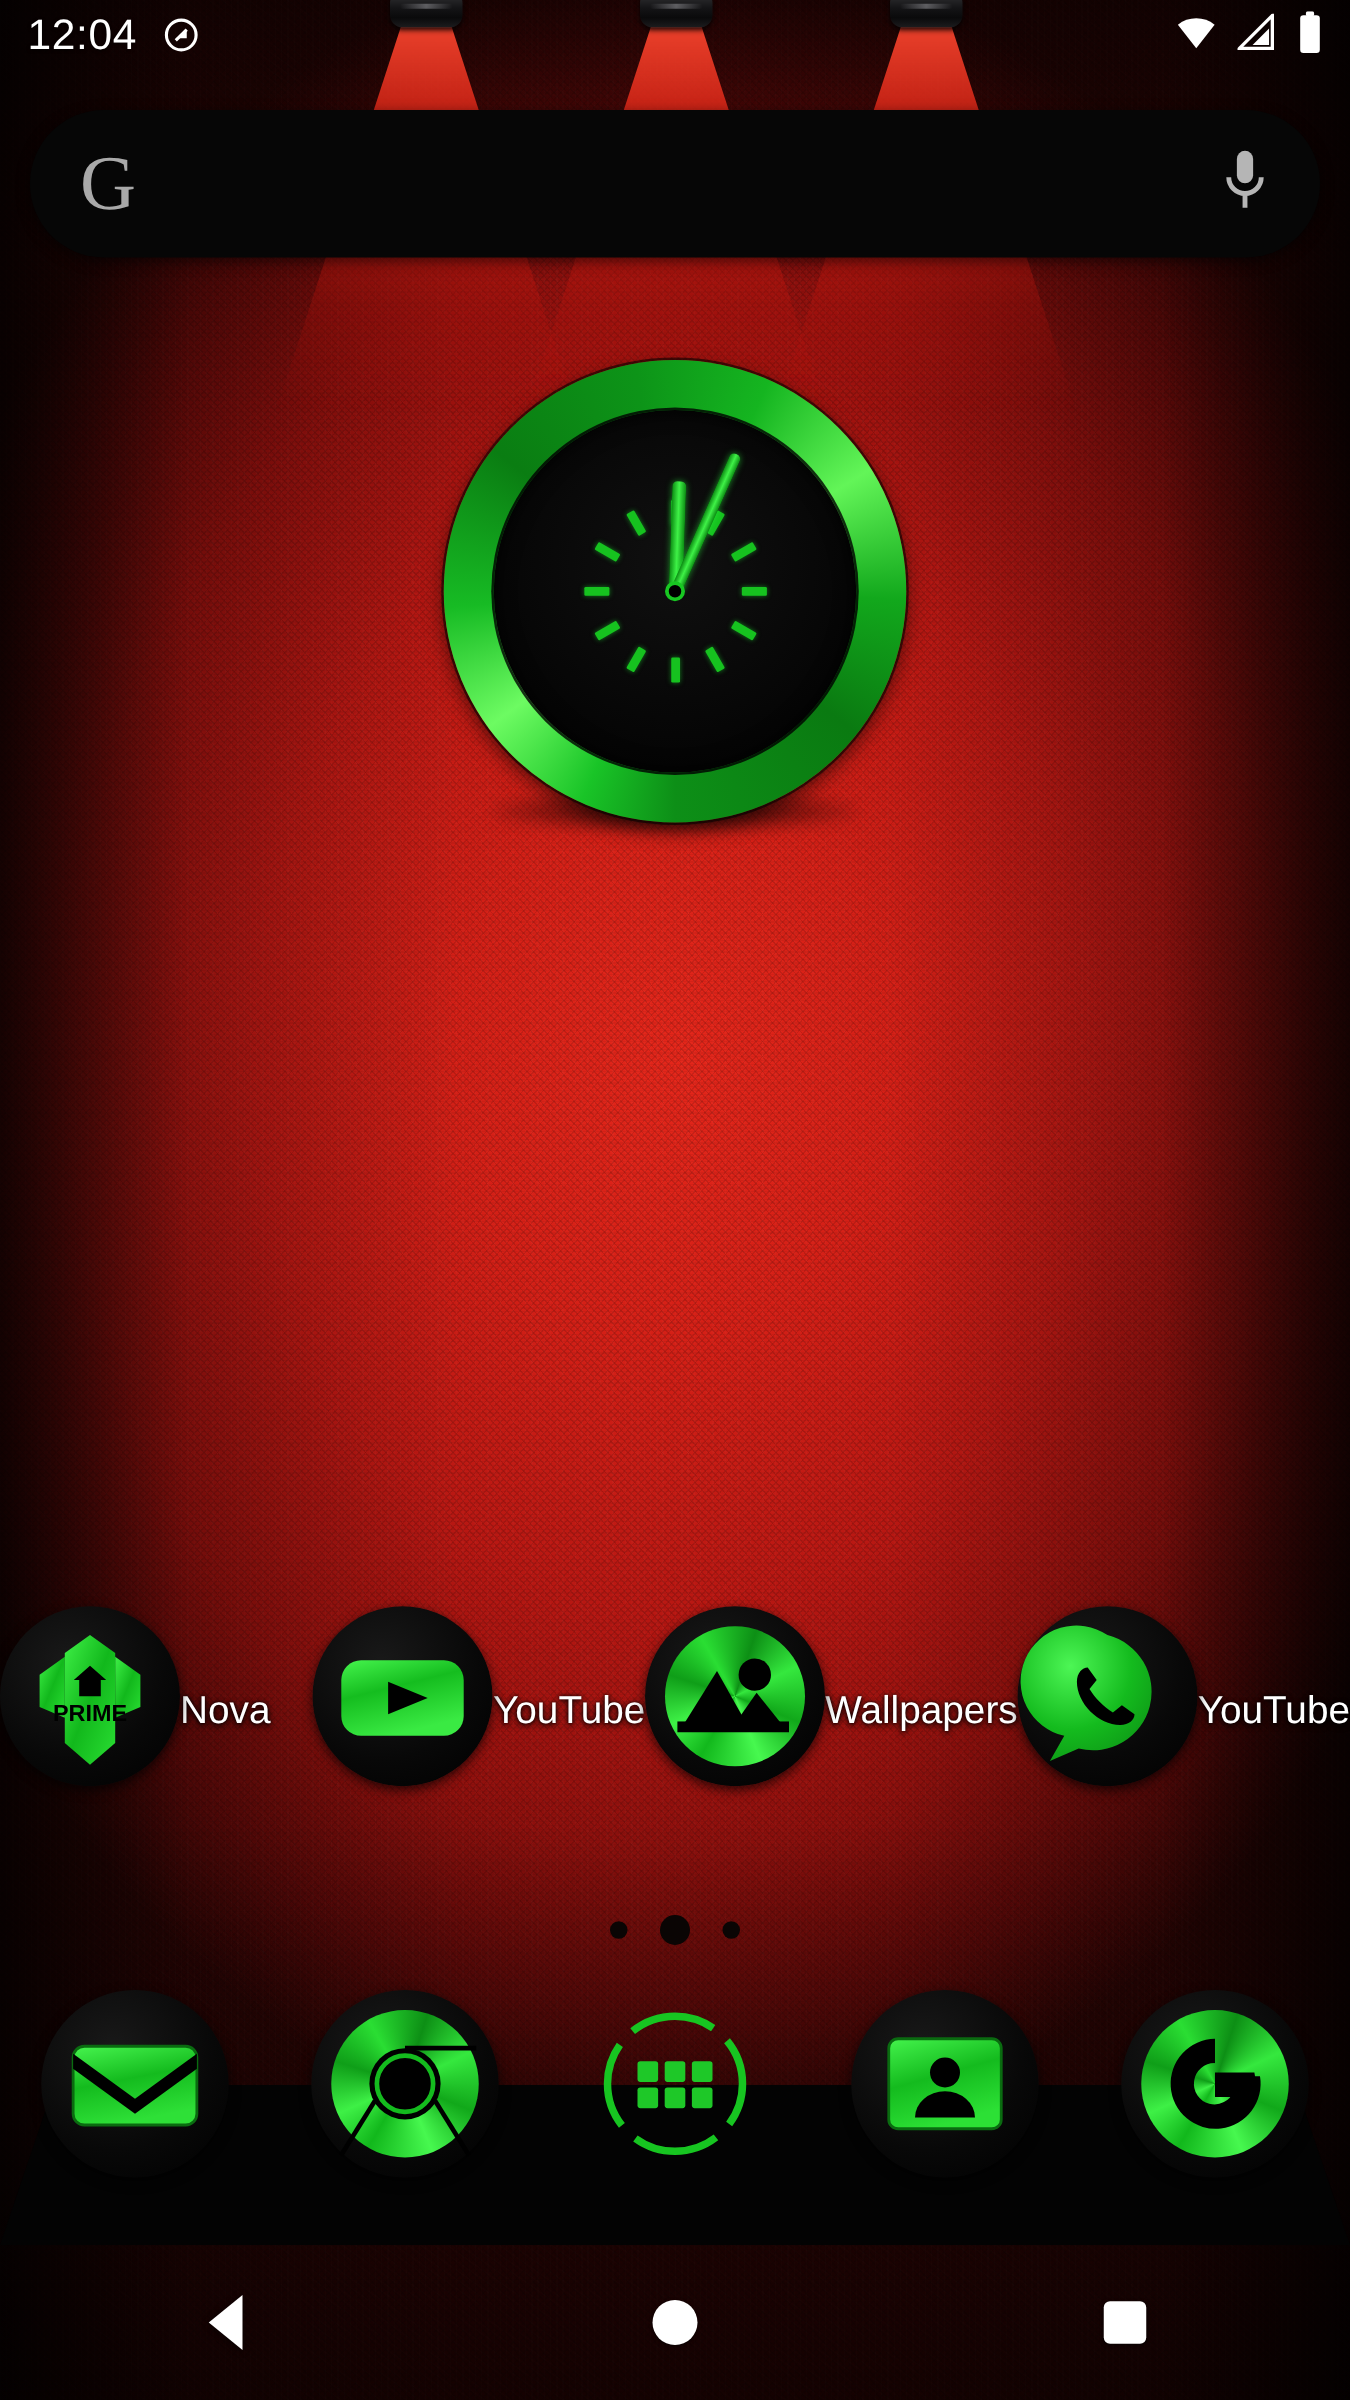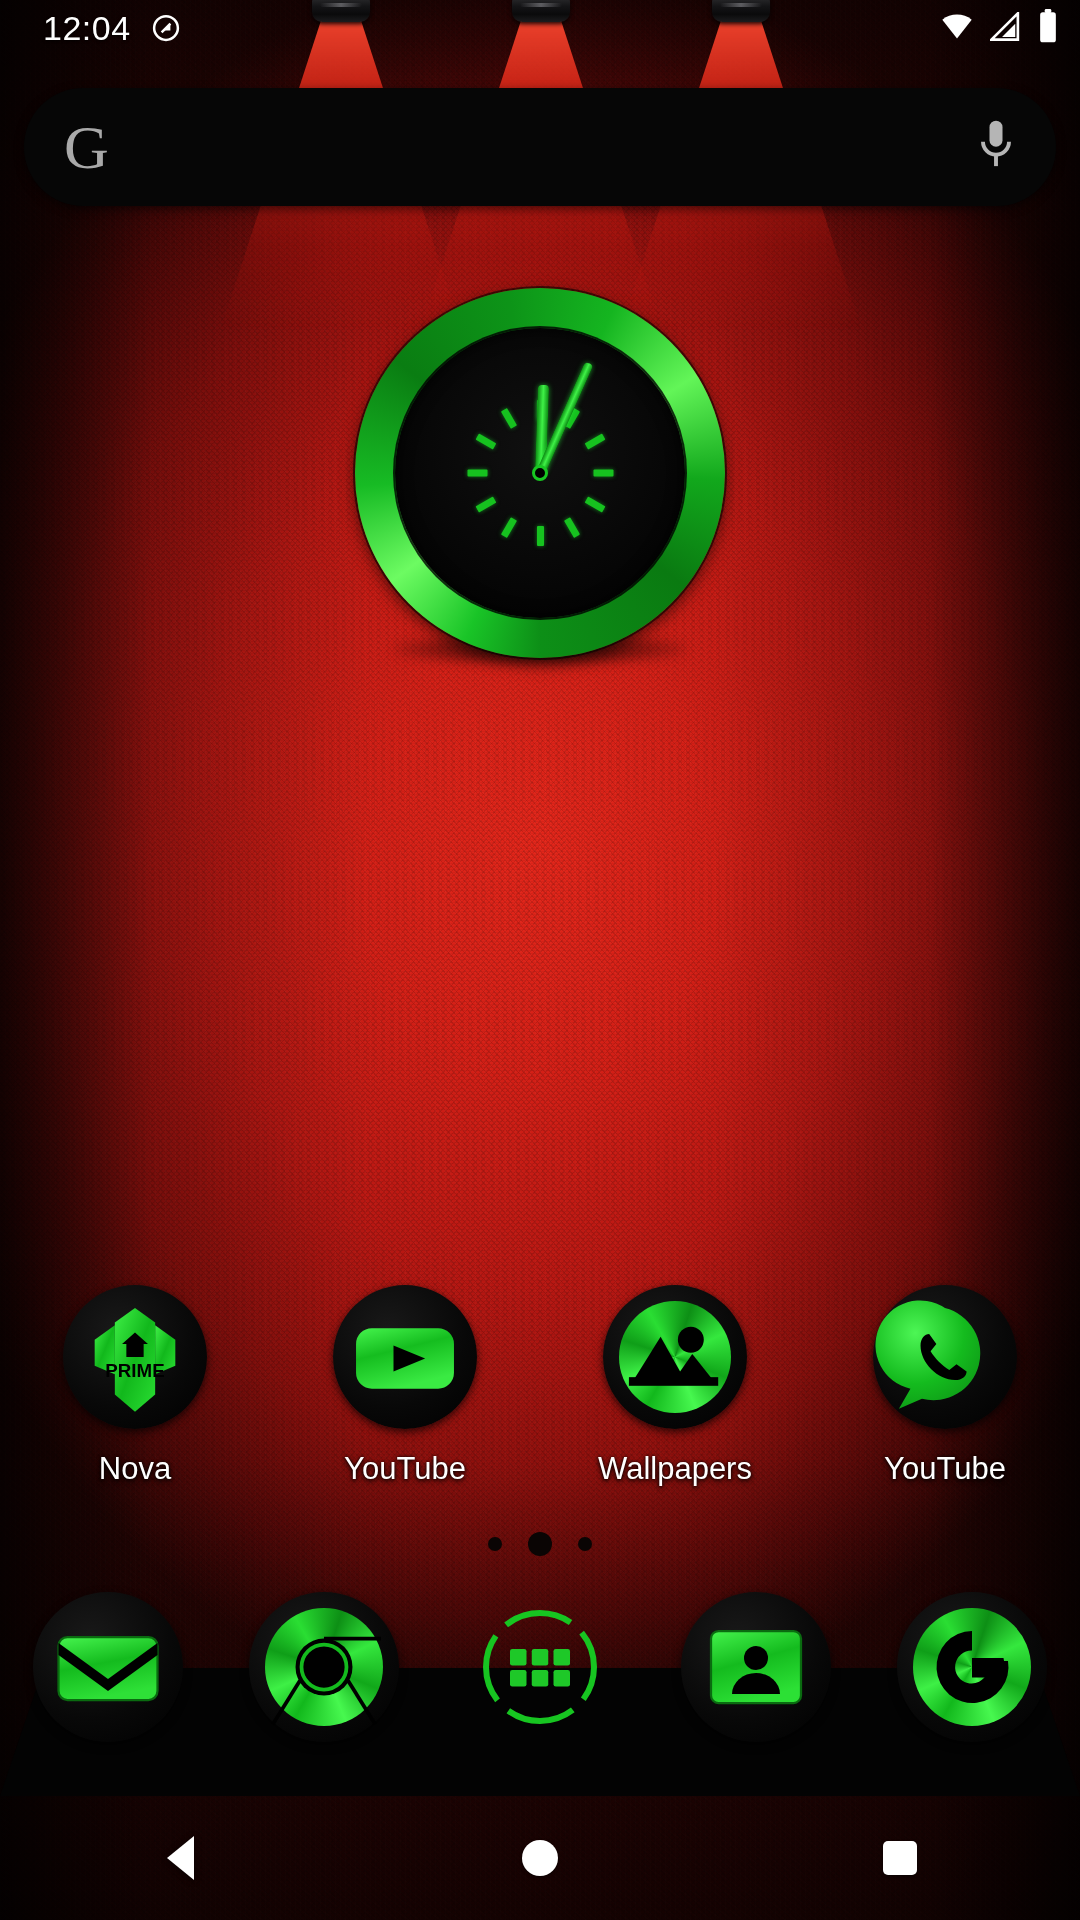--- a/index.html
+++ b/index.html
@@ -78,21 +78,20 @@
     clip-path:polygon(42% 0%, 58% 0%, 100% 100%, 0% 100%);
     filter:blur(5px);
   }
 
   
   #status-bar {
     position:absolute; top:0; left:0; right:0; height:56px;
     display:flex; align-items:center;
     padding:0 22px;
     z-index:20;
-    margin-left:21px;
   }
   #status-clock {
     color:#fff; font-size:34px; font-weight:400; letter-spacing:.5px;
     text-shadow:0 1px 3px rgba(0,0,0,.85);
   }
   .rot-lock { margin-left:20px; width:30px; height:30px; position:relative; }
   .status-right { margin-left:auto; display:flex; align-items:center; gap:16px; }
 
   
   #search-bar {
@@ -167,21 +166,21 @@
     border-radius:50%; background:#000;
     border:3px solid #18c722;
   }
 
   
   #app-row {
     position:absolute; left:0; right:0; top:1285px;
     display:flex; z-index:10;
   }
   .app-cell {
-    flex:1; display:flex; flex-direction:column; align-items:center;
+    flex:1; display:flex; flex-direction:row; align-items:center;
   }
   .icon-wrap { width:144px; height:144px; position:relative; }
   .app-label {
     margin-top:22px; color:#fff; font-size:31px;
     text-shadow:0 2px 5px rgba(0,0,0,.95), 0 0 3px rgba(0,0,0,.9);
     white-space:nowrap;
   }
 
   .circle-black {
     position:absolute; inset:0; border-radius:50%;

